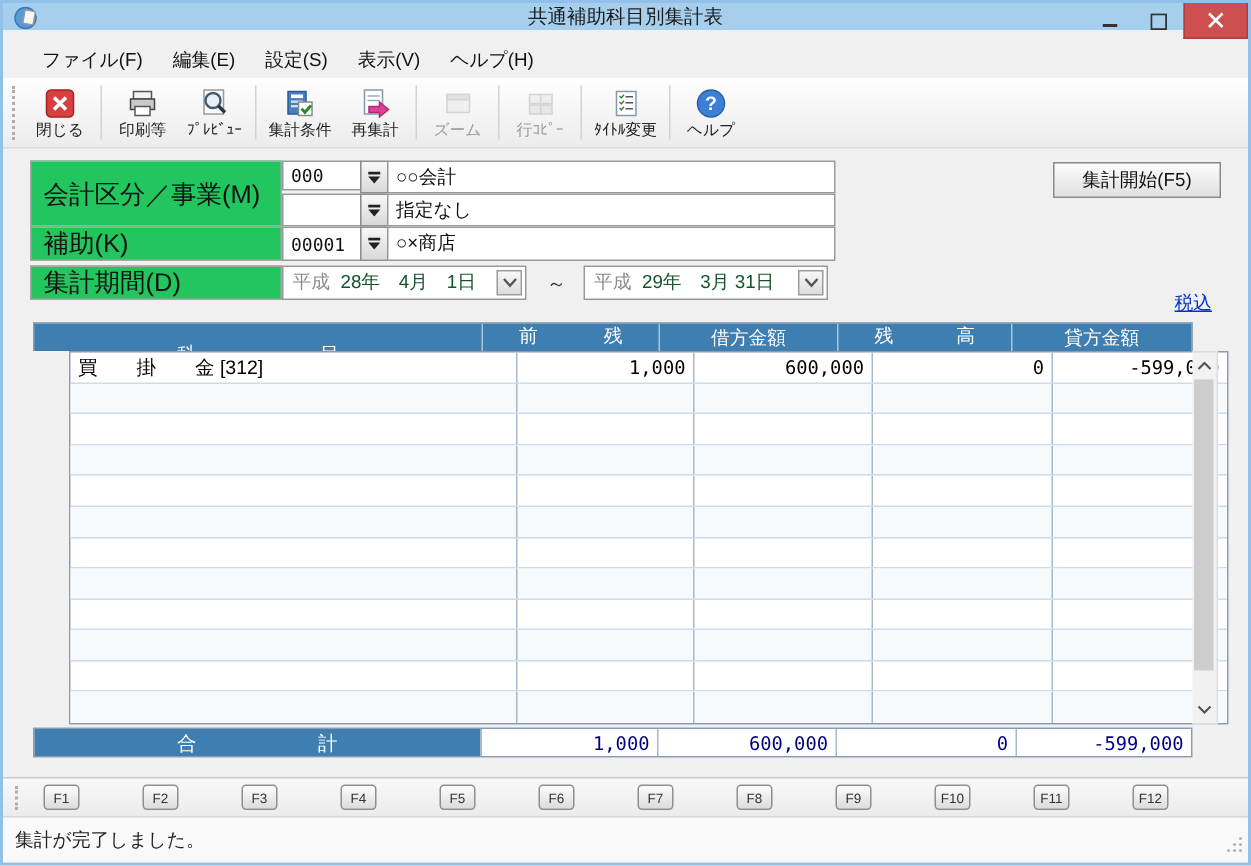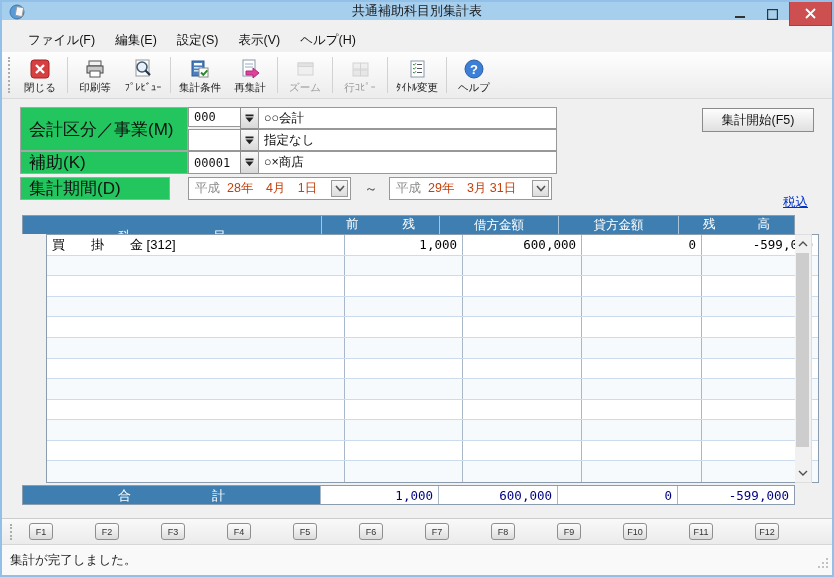--- a/index.html
+++ b/index.html
@@ -40,21 +40,21 @@
             display:flex; align-items:center; padding-left:8px; color:#111; }
   .ffield { position:absolute; border:1px solid #989898; background:#fff; font-size:12.5px;
             color:#111; display:flex; align-items:center; padding:0 5px; }
   .fcode  { font-family:"DejaVu Sans Mono",monospace; font-size:12px; }
   .combo  { position:absolute; border:1px solid #8e8e8e;
             background:linear-gradient(#f8f8f8,#d9d9d9); display:flex; align-items:center;
             justify-content:center; }
   .datefield { position:absolute; border:1px solid #989898; background:#fff; font-size:12.5px;
                display:flex; align-items:center; padding:0 2px 0 6px; }
   .era { color:#8a8a8a; margin-right:7px; }
-  .dtext { white-space:pre; color:#c2410c; }
+  .dtext { white-space:pre; color:#14532d; }
   .dcombo { margin-left:auto; width:17px; height:17px; border:1px solid #9a9a9a;
             background:linear-gradient(#f7f7f7,#dcdcdc); display:flex; align-items:center;
             justify-content:center; }
   .tilde { position:absolute; font-size:13px; color:#333; display:flex; align-items:center;
            justify-content:center; }
   .startbtn { position:absolute; left:700px; top:106px; width:112px; height:24px;
               border:1px solid #8a8a8a; background:linear-gradient(#fdfdfd,#e0e0e0);
               font-size:12.5px; color:#111; display:flex; align-items:center; justify-content:center; }
   .taxlink { position:absolute; left:746px; top:192px; width:60px; text-align:right;
              font-size:12.5px; color:#0033cc; text-decoration:underline; }
@@ -287,21 +287,21 @@
   <div class="flabel" style="left:18px; top:149px; width:168px; height:23px;">補助(K)</div>
   <div class="ffield fcode" style="left:186px; top:149px; width:53px; height:23px;">00001</div>
   <div class="combo" style="left:238px; top:149px; width:19px; height:23px;">
     <svg width="9" height="9">
         <rect x="0.5" y="0.5" width="8" height="1.8" fill="#222"></rect>
         <path d="M0.5 3.6 h8 L4.5 8.3 Z" fill="#222"></path>
       </svg>
   </div>
   <div class="ffield" style="left:256px; top:149px; width:299px; height:23px;">○×商店</div>
 
-  <div class="flabel" style="left:18px; top:175px; width:150px; height:23px;">集計期間(D)</div>
+  <div class="flabel" style="left:18px; top:175px; width:168px; height:23px;">集計期間(D)</div>
   <div class="datefield" style="left:186px; top:175px; width:163px; height:23px;">
     <span class="era">平成</span>
     <span class="dtext">28年　4月　1日</span>
     <span class="dcombo">
       <svg width="10" height="7">
           <path d="M1 1 L5 5.5 L9 1" fill="none" stroke="#555" stroke-width="1.6"></path>
         </svg>
     </span>
   </div>
   <div class="tilde" style="left:352px; top:175px; width:34px; height:23px;">～</div>
@@ -315,22 +315,22 @@
     </span>
   </div>
 
   <div class="startbtn">集計開始(F5)</div>
   <div class="taxlink">税込</div>
 
   <div class="thead">
     <div class="th jspread w-subj pad-subj">科目</div>
     <div class="th jspread w-n1 pad-2ch">前残</div>
     <div class="th w-n2">借方金額</div>
+    <div class="th jspread w-n4 pad-2ch">残高</div>
     <div class="th w-n3">貸方金額</div>
-    <div class="th jspread w-n4 pad-2ch">残高</div>
   </div>
 
   <div class="tbody">
     <div class="trow">
       <div class="td subj w-subj">買　　掛　　金 [312]</div>
       <div class="td num w-n1">1,000</div>
       <div class="td num w-n2">600,000</div>
       <div class="td num w-n3">0</div>
       <div class="td num w-n4">-599,000</div>
     </div>

